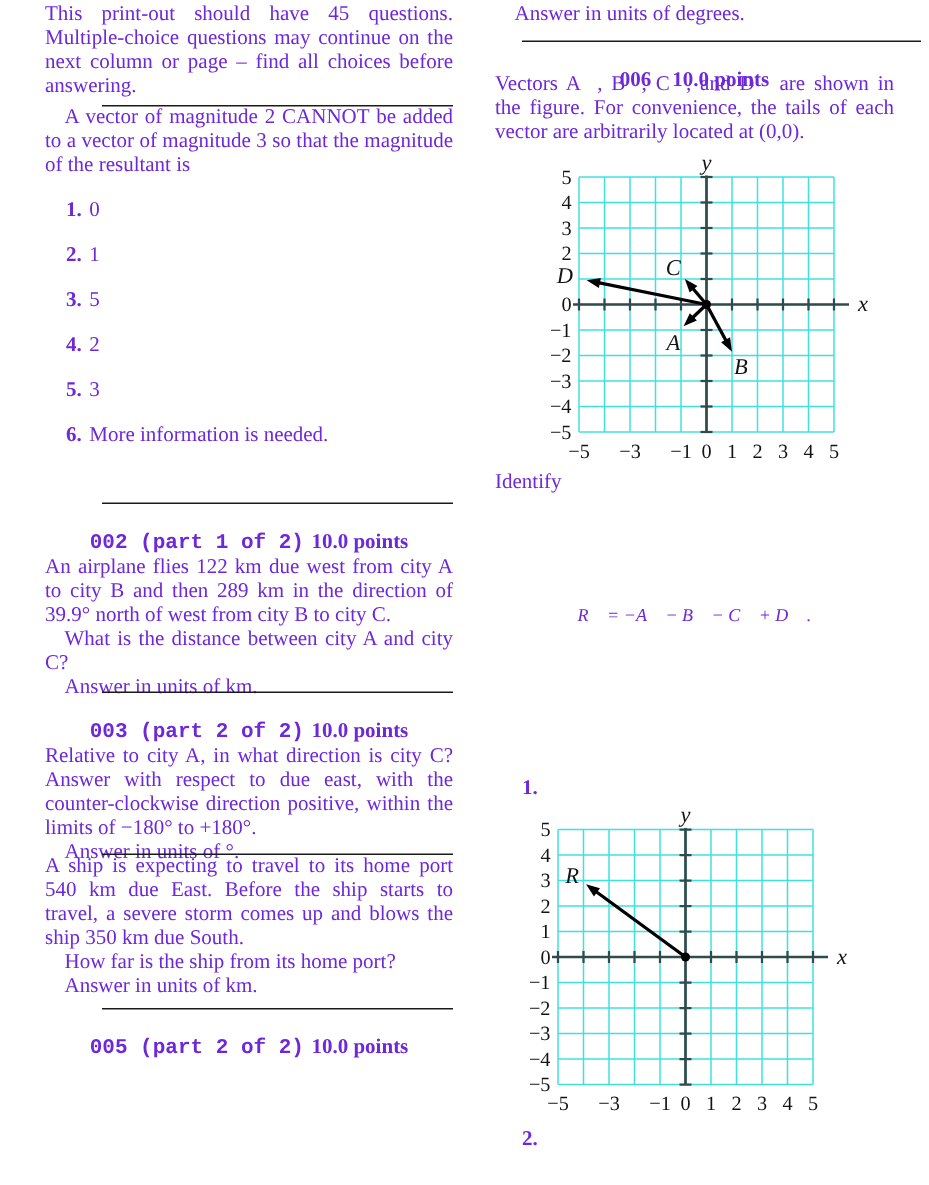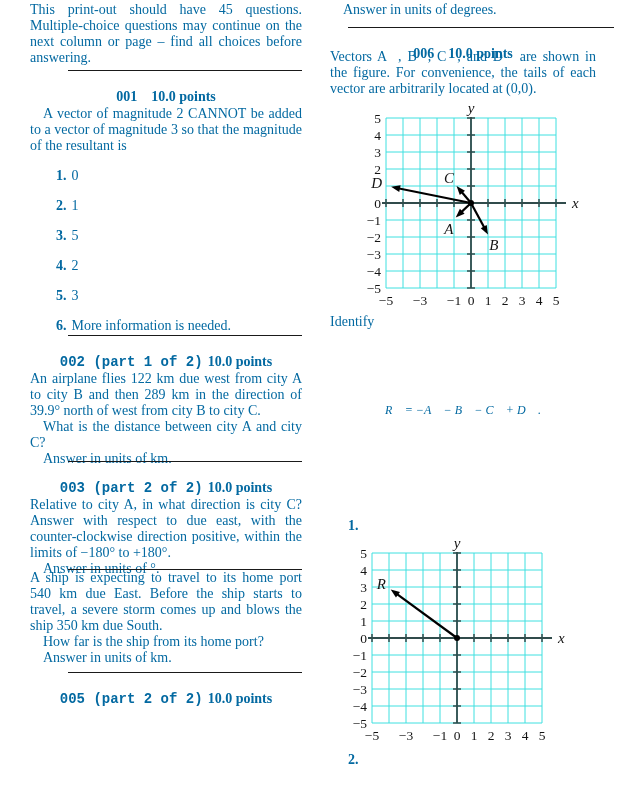--- a/index.html
+++ b/index.html
@@ -1,56 +1,53 @@
 <!DOCTYPE html>
 <html><head>
 <meta charset="utf-8">
 <style>
   * { margin:0; padding:0; box-sizing:border-box; }
   html,body { background:#ffffff; }
   .page {
     position:relative; width:619px; height:790px; background:#ffffff;
     font-family:"Liberation Serif","DejaVu Serif",serif;
-    font-size:14px; line-height:16px; color:#0369a1; overflow:hidden;
+    font-size:14px; line-height:16px; color:#6d28d9; overflow:hidden;
   }
   .col { position:absolute; top:2px; }
   .col-left  { left:30px;  width:272px; }
   .col-right { left:330px; width:266px; }
   .blk { position:absolute; left:0; width:100%; }
   .para { text-align:justify; }
   .ind { text-indent:13px; }
   .rule { border-top:1.2px solid #1a1a1a; margin-left:38px; height:0; }
   .col-right .rule { margin-left:18px; }
   .qhead { text-align:center; font-weight:bold; margin-top:18px; margin-bottom:1px; }
   .qnum-wide { margin-right:14px; }
   .qnum { margin-right:5px;font-family:Liberation Mono, monospace; }
-  .choice { margin:14px 0 0 26px; }
+  .choice { margin:14px 0 0 14px; }
   .choice:first-of-type { margin-top:15px; }
   .cnum { font-weight:bold; margin-right:5px; }
   .answer-num { font-weight:bold; }
   .equation { text-align:center; font-style:italic; font-size:12px; }
   .plot { position:absolute; }
   svg text { fill:#141414; font-family:"Liberation Serif","DejaVu Serif",serif; }
   svg .tick { font-size:13.5px; }
   svg .axlab, svg .veclab { font-size:15px; font-style:italic; }
 </style>
 </head>
 <body>
 
 <div class="page">
 
   <div class="col col-left">
 
     <p class="blk para" style="top:0px">This print-out should have 45 questions. Multiple-choice questions may continue on the next column or page – find all choices before answering.</p>
 
     <section class="blk" style="top:68px">
       <div class="rule"></div>
-      <div class="qhead">
-        <span class="qnum-wide">001</span><span>10.0 points</span>
-      </div>
       <p class="para ind">A vector of magnitude 2 CANNOT be added to a vector of magnitude 3 so that the magnitude of the resultant is</p>
       <div class="choice"><span class="cnum">1.</span><span>0</span></div>
       <div class="choice"><span class="cnum">2.</span><span>1</span></div>
       <div class="choice"><span class="cnum">3.</span><span>5</span></div>
       <div class="choice"><span class="cnum">4.</span><span>2</span></div>
       <div class="choice"><span class="cnum">5.</span><span>3</span></div>
       <div class="choice"><span class="cnum">6.</span><span>More information is needed.</span></div>
     </section>
 
     <section class="blk" style="top:333px">

